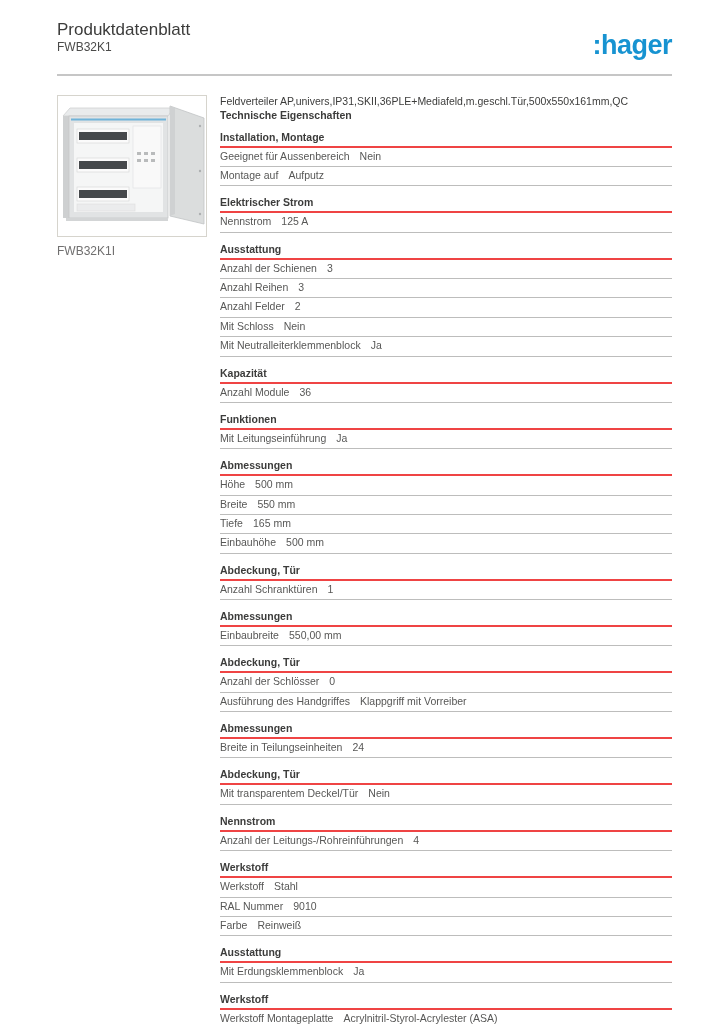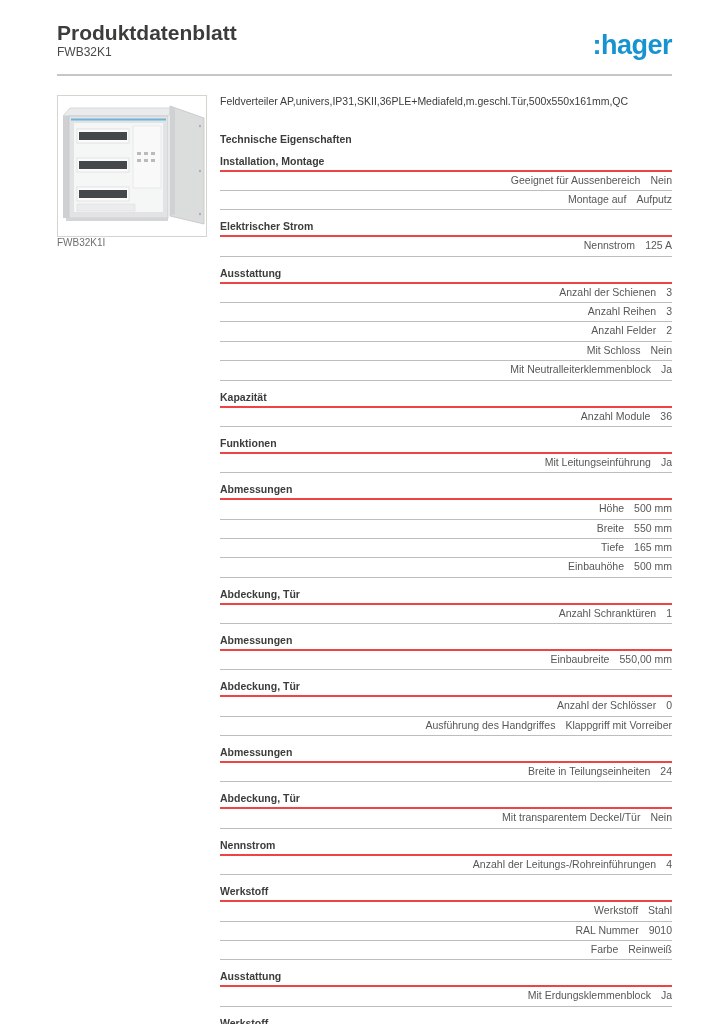--- a/index.html
+++ b/index.html
@@ -8,44 +8,44 @@
     width: 724px; height: 1024px;
     position: relative;
     font-family: "Liberation Sans", sans-serif;
     color: #3c3c3b;
     overflow: hidden;
   }
   .page { position: absolute; left: 57px; right: 52px; top: 0; bottom: 0; }
 
   
   .header { display: flex; justify-content: space-between; align-items: flex-start; padding-top: 20px; }
-  .doc-title { font-size: 21px; font-weight: bold; color: #3c3c3b; line-height: 1.2; }
+  .doc-title { font-size: 17px; font-weight: normal; color: #3c3c3b; line-height: 1.2; }
   .doc-code  { font-size: 12px; font-weight: normal; color: #4a4a49; line-height: 1.25; }
   .logo { font-size: 27px; font-weight: bold; letter-spacing: -0.5px; margin-top: 10px; }
   .header-divider { border: none; border-top: 2px solid #c6c6c6; margin-top: 13px; }
 
   
   .main { display: flex; margin-top: 19px; }
   .left-col { width: 150px; flex: 0 0 150px; }
   .image-frame { width: 150px; height: 142px; border: 1px solid #d6d4cd; background: #ffffff; }
-  .image-caption { font-size: 10px; color: #706f6f; }
+  .image-caption { font-size: 12px; color: #706f6f; margin-top: 7px; }
   .right-col { flex: 1; margin-left: 13px; }
 
   .product-desc { font-size: 10.5px; font-weight: normal; color: #3c3c3b; line-height: 1.3; }
-  .tech-title   { font-size: 10.5px; font-weight: bold; color: #3c3c3b; margin-top: 24px; }
+  .tech-title   { font-size: 10.5px; font-weight: bold; color: #3c3c3b; }
 
   
   .sections { margin-top: 5px; }
   .section-heading {
     font-size: 10.5px; font-weight: bold; color: #3c3c3b;
     margin-top: 10px; padding-bottom: 3px;
     border-bottom: 2px solid #ef4444;
   }
   .spec-row {
-    display: flex; justify-content: flex-end; align-items: flex-start;
+    display: flex; justify-content: flex-start; align-items: flex-start;
     font-size: 10.5px; color: #575756;
     padding: 2px 0 2.5px 0;
     border-bottom: 1px solid #bdbdbc;
   }
   .spec-label { text-align: left; padding-right: 10px; }
   .spec-value { text-align: right; white-space: pre-line; line-height: 1.32; }
 
   
   .footer {
     position: absolute; left: 0; right: 0; bottom: 13px;

